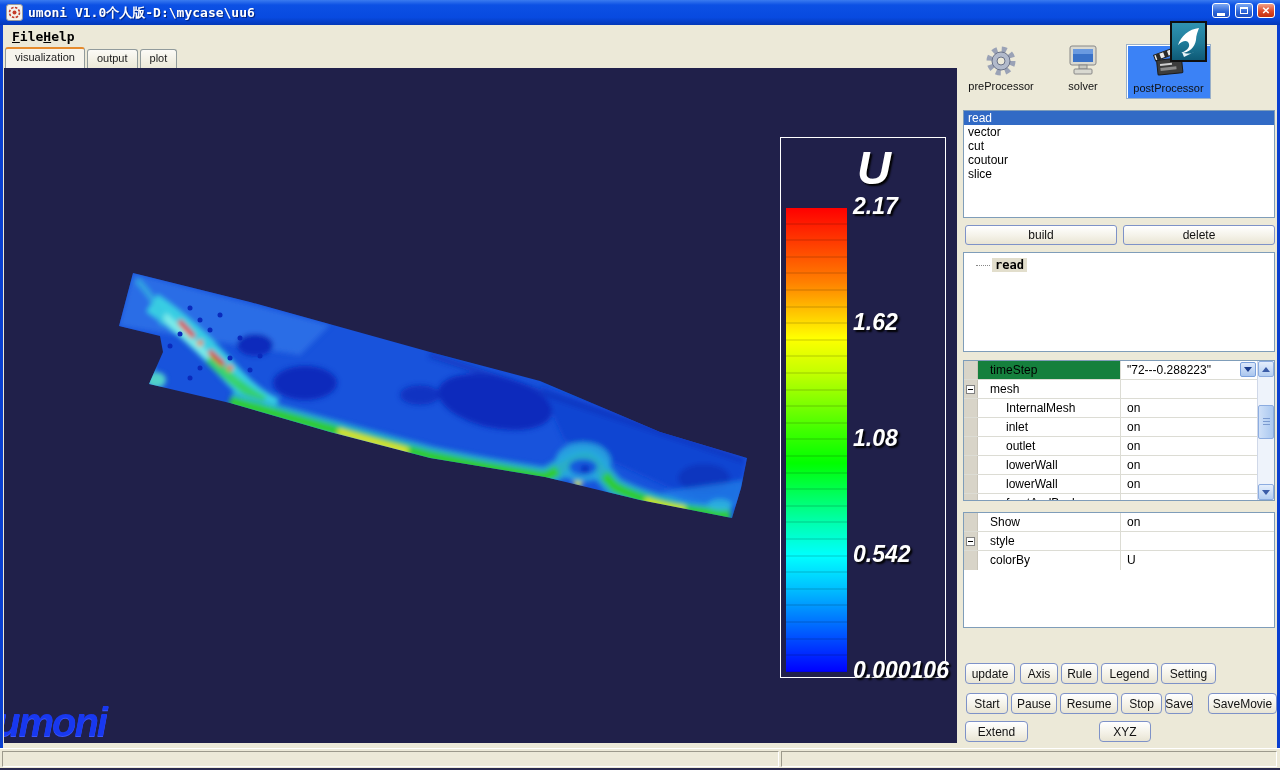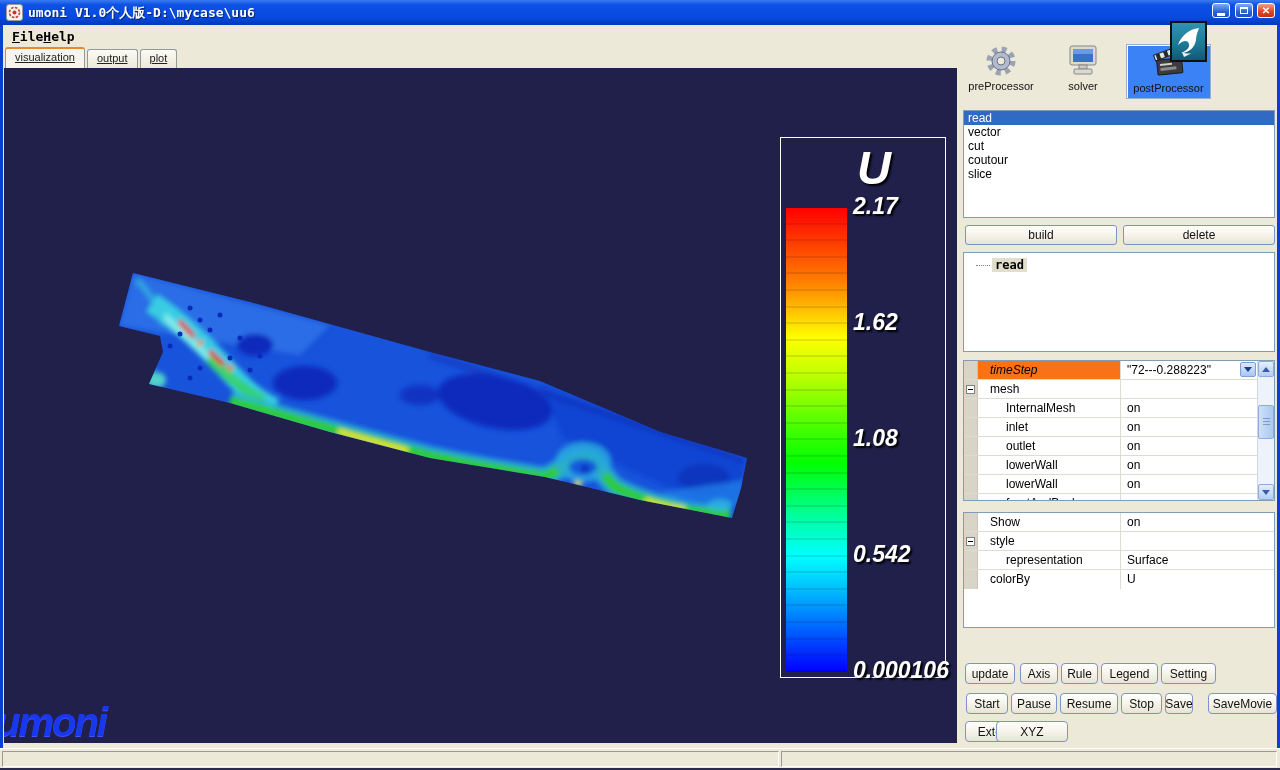--- a/index.html
+++ b/index.html
@@ -27,21 +27,21 @@
   .frame-bottom { position:absolute; left:0; top:768px; width:1280px; height:2px; background:#2a2a4e; z-index:5; }
 
   
   .menubar { position:absolute; left:0; top:25px; width:1280px; height:22px; background:#ece9d8;
     display:flex; align-items:center; padding-left:12px;
     font:bold 13px "DejaVu Sans Mono",monospace; }
   .menu-item { cursor:default; }
   .menu-item::first-letter { text-decoration:underline; }
   .tabbar { position:absolute; left:5px; top:47px; height:21px; display:flex; align-items:flex-end; }
   .tab { height:19px; padding:2px 9px 0 9px; margin-right:2px; background:linear-gradient(#fbfaf6,#ece9d8);
-    border:1px solid #919b9c; border-bottom:none; border-radius:3px 3px 0 0; font-size:11px; color:#222;text-decoration:underline; }
+    border:1px solid #919b9c; border-bottom:none; border-radius:3px 3px 0 0; font-size:11px; color:#222; }
   .tab.active { height:21px; background:#f6f4ec; border-top:2px solid #e68b2c; font-size:11px; }
 
   
   .viewport { position:absolute; left:4px; top:68px; width:953px; height:675px; background:#20204a; overflow:hidden; }
   .vp-logo { position:absolute; left:-8px; bottom:-2px; font:bold italic 40px "Liberation Sans",sans-serif;
     color:#1838f0; letter-spacing:-2px; text-shadow:0 1px 0 #3a55ff; }
 
   
   .legend { position:absolute; left:776px; top:69px; width:166px; height:541px; border:1px solid #fff; }
   .cb-title { position:absolute; left:58px; top:2px; width:70px; text-align:center; color:#fff;
@@ -83,21 +83,21 @@
   .ptable { position:absolute; left:963px; width:312px; background:#fff; border:1px solid #7f9db9; overflow:hidden; }
   .ptable1 { top:360px; height:141px; } .ptable2 { top:512px; height:116px; }
   .prow { position:relative; height:19px; border-bottom:1px solid #dcdcd4; display:flex; }
   .prow:last-child { border-bottom:none; }
   .gutter { width:14px; background:#d8d4c8; border-right:1px solid #c8c4b8; flex:none;
     display:flex; align-items:center; justify-content:center; }
   .expander { width:9px; height:9px; background:#fff; border:1px solid #808080; position:relative; }
   .expander::after { content:""; position:absolute; left:1px; top:3px; width:5px; height:1px; background:#000; }
   .plabel { width:143px; flex:none; padding:2px 0 0 12px; border-right:1px solid #dcdcd4; overflow:hidden; }
   .plabel.ind { padding-left:28px; }
-  .plabel.hl { background:#f97316;font-style:italic; }
+  .plabel.hl { background:#15803d; }
   .pvalue { flex:1; padding:2px 0 0 6px; position:relative; overflow:hidden; }
   .prow.clip { height:6px; overflow:hidden; border-bottom:none; }
   .combo-btn { position:absolute; right:1px; top:1px; width:16px; height:15px;
     background:linear-gradient(180deg,#dce8fb,#aac6ee); border:1px solid #7aa0dc; border-radius:2px;
     display:flex; align-items:center; justify-content:center; }
   .chev-down { width:0; height:0; border-left:4px solid transparent; border-right:4px solid transparent; border-top:5px solid #1a3c8c; }
 
   .vscroll { position:absolute; right:0; top:0; width:17px; height:100%; background:#eef3fb; border-left:1px solid #d0d8e8; }
   .sarrow { position:absolute; left:0; width:16px; height:16px; background:linear-gradient(180deg,#e4eefc,#b4cef2);
     border:1px solid #8cace0; border-radius:2px; display:flex; align-items:center; justify-content:center; }
@@ -352,42 +352,37 @@
   </div>
   <div class="prow">
     <div class="gutter">
         <span class="expander"></span>
       </div>
     <div class="plabel">style</div>
     <div class="pvalue"></div>
   </div>
   <div class="prow">
     <div class="gutter"></div>
-    <div class="plabel ind">representation</div>
-    <div class="pvalue">Surface</div>
-  </div>
-  <div class="prow">
-    <div class="gutter"></div>
     <div class="plabel">colorBy</div>
     <div class="pvalue">U</div>
   </div>
 </div>
 
 <div class="xpbtn" style="left:965px;top:663px;width:50px;">update</div>
 <div class="xpbtn" style="left:1020px;top:663px;width:38px;">Axis</div>
 <div class="xpbtn" style="left:1061px;top:663px;width:37px;">Rule</div>
 <div class="xpbtn" style="left:1101px;top:663px;width:57px;">Legend</div>
 <div class="xpbtn" style="left:1161px;top:663px;width:55px;">Setting</div>
 
 <div class="xpbtn" style="left:966px;top:693px;width:42px;">Start</div>
 <div class="xpbtn" style="left:1011px;top:693px;width:46px;">Pause</div>
 <div class="xpbtn" style="left:1060px;top:693px;width:58px;">Resume</div>
 <div class="xpbtn" style="left:1121px;top:693px;width:41px;">Stop</div>
 <div class="xpbtn" style="left:1165px;top:693px;width:28px;">Save</div>
 <div class="xpbtn" style="left:1208px;top:693px;width:69px;">SaveMovie</div>
 
 <div class="xpbtn" style="left:965px;top:721px;width:63px;">Extend</div>
-<div class="xpbtn" style="left:996px;top:721px;width:72px;">XYZ</div>
+<div class="xpbtn" style="left:1099px;top:721px;width:52px;">XYZ</div>
 
 <div class="statusbar">
   <div class="spanel a"></div>
   <div class="spanel b"></div>
 </div>
 
 </body></html>

